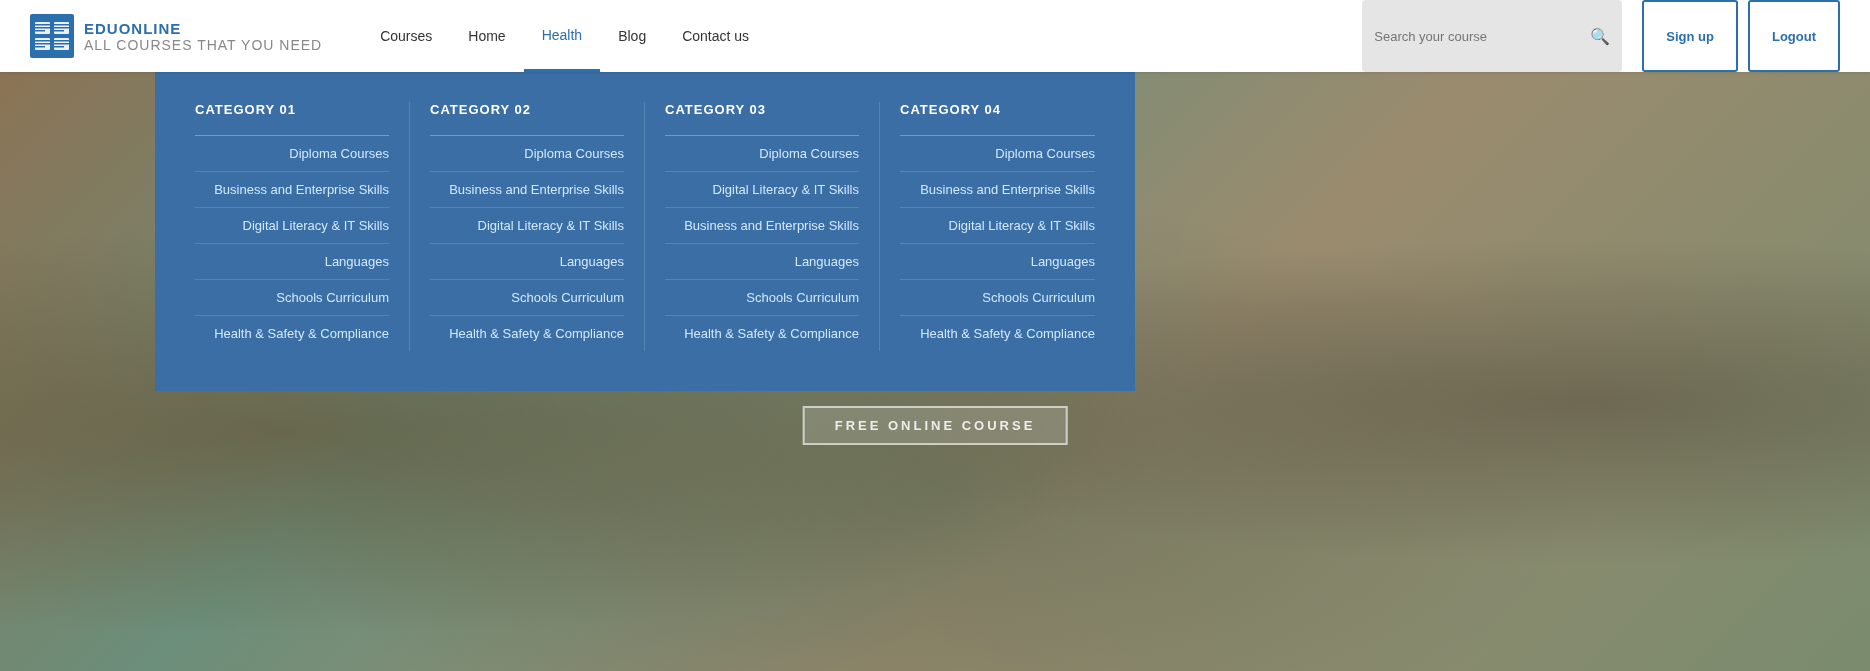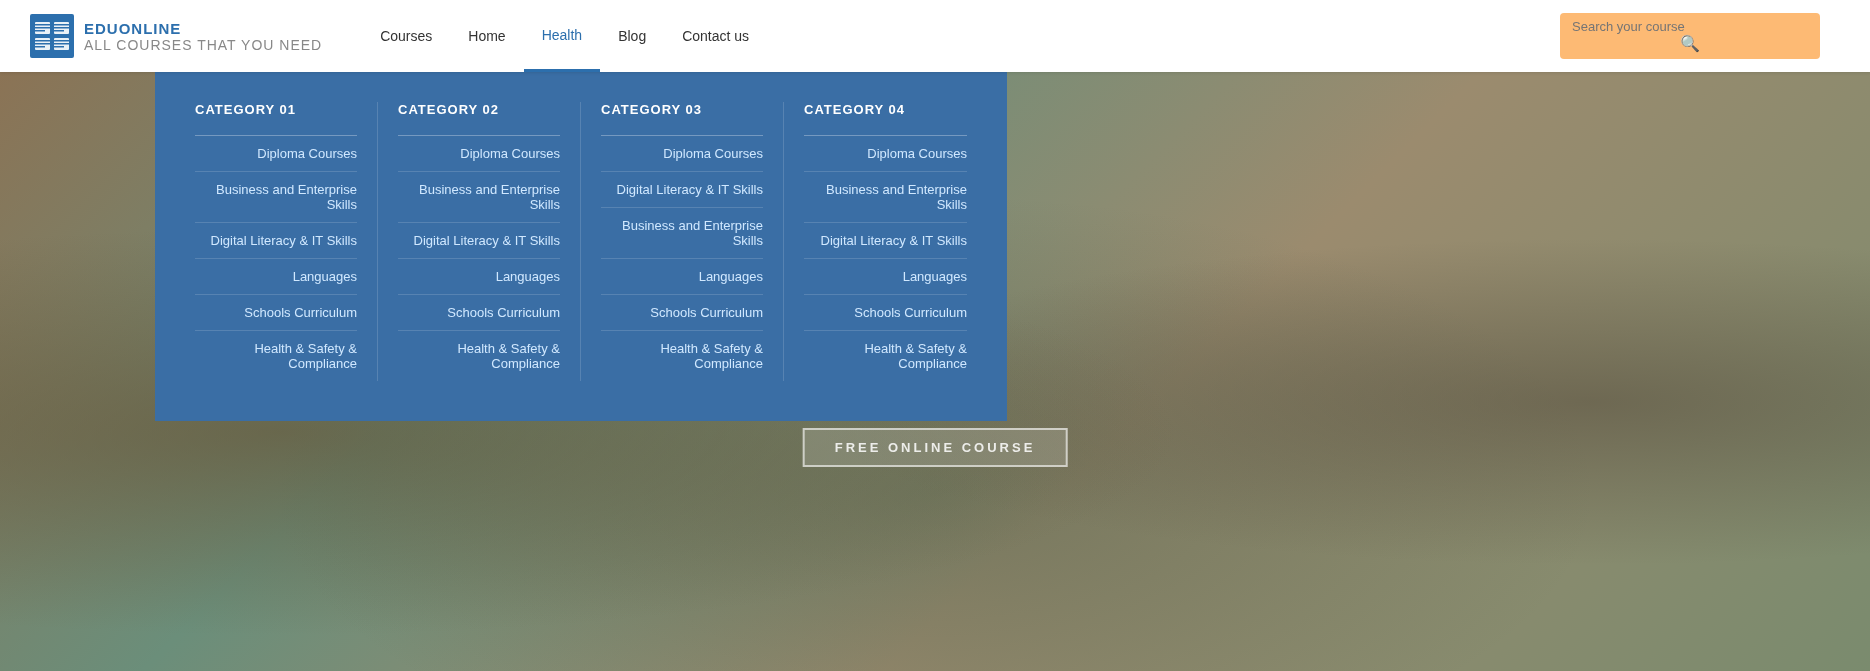--- a/index.html
+++ b/index.html
@@ -1,21 +1,20 @@
 <!DOCTYPE html>
 <html><head>
   <meta charset="utf-8">
   <style>
     * { margin: 0; padding: 0; box-sizing: border-box; }
     body { font-family: Arial, sans-serif; background: #fff; overflow-x: hidden; }
 
     
     .header {
       display: flex;
-      align-items: center;
       padding: 0 30px;
       height: 72px;
       background: #fff;
       position: relative;
       z-index: 100;
       box-shadow: 0 1px 3px rgba(0,0,0,0.1);
     }
     .logo-area {
       display: flex;
       align-items: center;
@@ -64,26 +63,25 @@
     }
     .nav-item.active {
       color: #2c6fad;
       border-bottom: 3px solid #2c6fad;
     }
 
     
     .search-area {
       display: flex;
       align-items: center;
-      background: #fdba74;
+      background: #e5e5e5;
       border-radius: 4px;
       padding: 6px 12px;
       margin-right: 20px;
       width: 260px;
-      flex-direction: column;
     }
     .search-input {
       border: none;
       background: transparent;
       outline: none;
       font-size: 13px;
       color: #666;
       width: 100%;
     }
     .search-icon-btn {
@@ -127,21 +125,21 @@
       height: 600px;
       background: linear-gradient(135deg, #8B7355 0%, #6B8E7A 30%, #9B8B6E 60%, #7A8B6E 100%);
       overflow: hidden;
     }
 
     
     .mega-menu {
       position: absolute;
       top: 0;
       left: 155px;
-      width: 852px;
+      width: 980px;
       background: #3a6ea5;
       padding: 30px 20px 40px 20px;
       z-index: 50;
     }
     .mega-menu-grid {
       display: grid;
       grid-template-columns: repeat(4, 1fr);
       gap: 0;
     }
     .mega-col {
@@ -170,21 +168,21 @@
       cursor: pointer;
       text-decoration: none;
       border-bottom: 1px solid rgba(255,255,255,0.15);
       text-align: right;
     }
     .mega-menu-item:last-child { border-bottom: none; }
 
     
     .course-badge {
       position: absolute;
-      bottom: 205px;
+      bottom: 227px;
       left: 50%;
       transform: translateX(-50%);
       background: rgba(255,255,255,0.15);
       border: 2px solid rgba(255,255,255,0.6);
       color: rgba(255,255,255,0.85);
       letter-spacing: 3px;
       font-size: 13px;
       padding: 10px 30px;
       text-transform: uppercase;
       font-weight: 600;
@@ -236,20 +234,24 @@
     <a class="nav-item active" href="#">Health</a>
     <a class="nav-item" href="#">Blog</a>
     <a class="nav-item" href="#">Contact us</a>
   </nav>
 
   <div class="search-area">
     <input class="search-input" type="text" placeholder="Search your course" style="">
     <button class="search-icon-btn">🔍</button>
   </div>
 
+  <div class="auth-buttons">
+    <button class="btn-signup">Sign up</button>
+    <button class="btn-logout">Logout</button>
+  </div>
 </header>
 
 <div class="hero">
   <div class="hero-overlay"></div>
 
   <div class="mega-menu">
     <div class="mega-menu-grid">
 
       <div class="mega-col">
         <div class="mega-col-title">CATEGORY 01</div>

